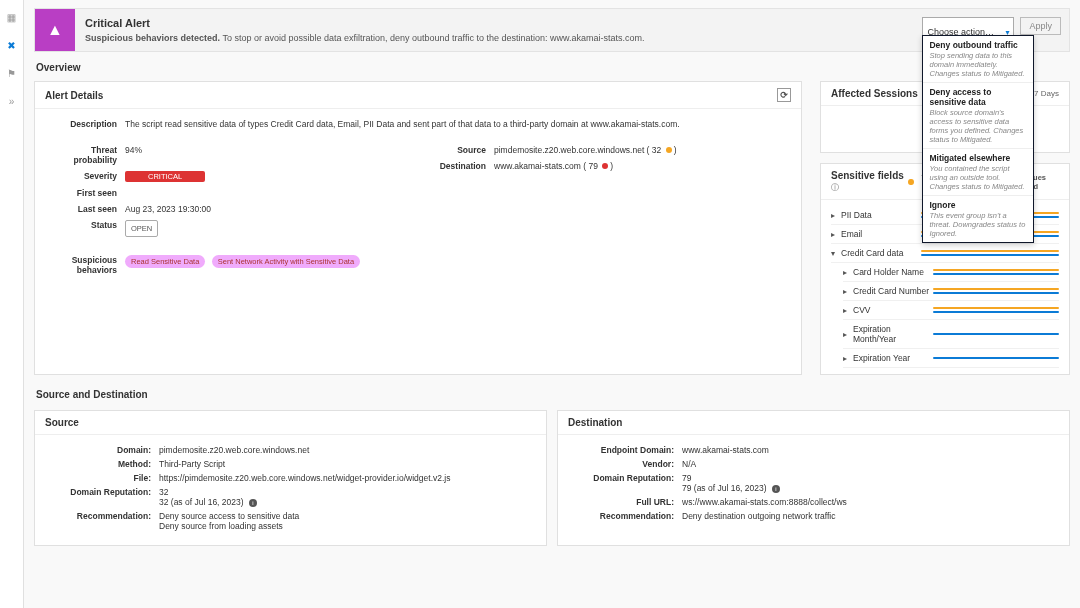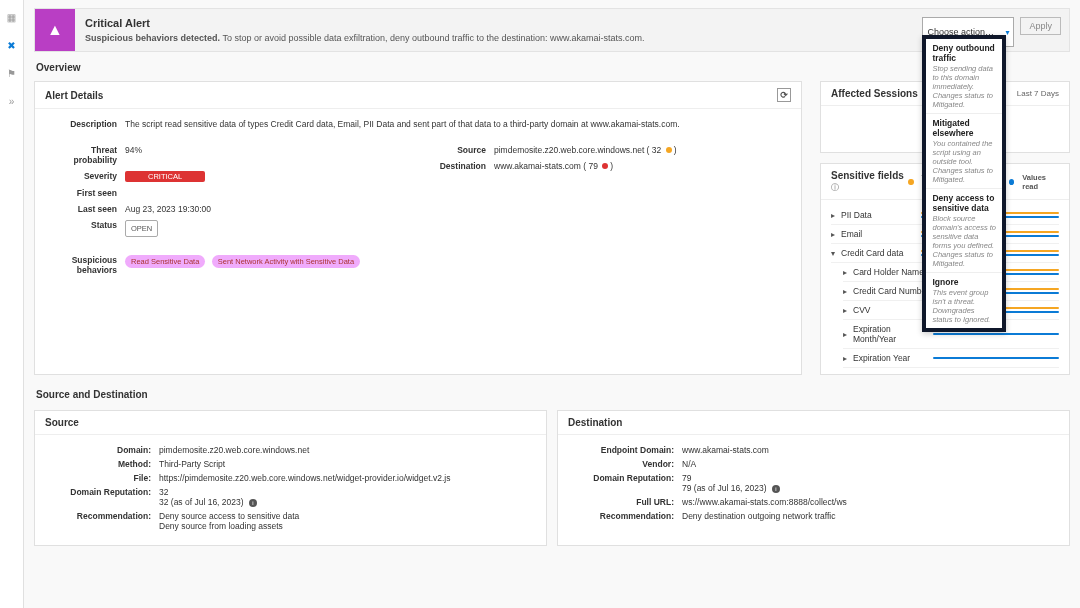--- a/index.html
+++ b/index.html
@@ -12,21 +12,21 @@
   .alert-banner { background:#f3f3f3; border:1px solid #e3e3e3; display:flex; align-items:stretch; position:relative; margin-bottom:10px; }
   .alert-icon { width:40px; background:#b93ec4; display:flex; align-items:center; justify-content:center; color:#fff; font-size:16px; }
   .alert-body { padding:8px 10px; flex:1; }
   .alert-title { font-weight:600; font-size:11px; margin-bottom:4px; }
   .alert-msg { font-size:9px; color:#555; }
   .alert-msg b { font-weight:600; }
   .alert-actions { position:absolute; right:8px; top:8px; display:flex; gap:6px; align-items:flex-start; }
   .select-wrap { position:relative; }
   .fake-select { width:92px; height:30px; border:1px solid #aaa; background:#fff; font-size:9px; padding:2px 4px; display:flex; justify-content:space-between; align-items:center; cursor:pointer;}
   .fake-select .chev { font-size:8px; color:#0b7bd6;}
-  .dropdown { position:absolute; top:18px; left:0; width:84px; background:#fff; border:4px solid #0f172a; box-shadow:0 2px 6px rgba(0,0,0,.2); z-index:50; }
+  .dropdown { position:absolute; top:18px; left:0; width:112px; background:#fff; border:1px solid #0f172a; box-shadow:0 2px 6px rgba(0,0,0,.2); z-index:50; }
   .dropdown .item { padding:4px 6px; border-bottom:1px solid #eee; cursor:pointer; }
   .dropdown .item:last-child{border-bottom:none;}
   .dropdown .item .t { font-size:8.5px; font-weight:600; color:#222;}
   .dropdown .item .d { font-size:7.5px; color:#888; font-style:italic; line-height:1.2; margin-top:1px;}
   .btn { height:18px; padding:0 8px; border:1px solid #bbb; background:#f3f3f3; font-size:9px; color:#888; cursor:pointer;}
   .section-title { font-size:10px; font-weight:600; margin:6px 0 8px 2px; color:#333;}
   .row-flex { display:flex; gap:18px; }
   .panel { background:#fff; border:1px solid #e0e0e0; }
   .panel-hd { padding:6px 10px; font-size:10px; font-weight:600; border-bottom:1px solid #eee; display:flex; justify-content:space-between; align-items:center;}
   .panel-bd { padding:10px 14px; }
@@ -85,26 +85,26 @@
           <div class="fake-select">
             <span>Choose action…</span>
             <span class="chev">▾</span>
           </div>
           <div class="dropdown">
             <div class="item">
               <div class="t">Deny outbound traffic</div>
               <div class="d">Stop sending data to this domain immediately. Changes status to Mitigated.</div>
             </div>
             <div class="item">
+              <div class="t">Deny access to sensitive data</div>
+              <div class="d">Block source domain's access to sensitive data forms you defined. Changes status to Mitigated.</div>
+            </div>
+            <div class="item">
               <div class="t">Mitigated elsewhere</div>
               <div class="d">You contained the script using an outside tool. Changes status to Mitigated.</div>
-            </div>
-            <div class="item">
-              <div class="t">Deny access to sensitive data</div>
-              <div class="d">Block source domain's access to sensitive data forms you defined. Changes status to Mitigated.</div>
             </div>
             <div class="item">
               <div class="t">Ignore</div>
               <div class="d">This event group isn't a threat. Downgrades status to Ignored.</div>
             </div>
           </div>
         </div>
         <button class="btn">Apply</button>
       </div>
     </div>

